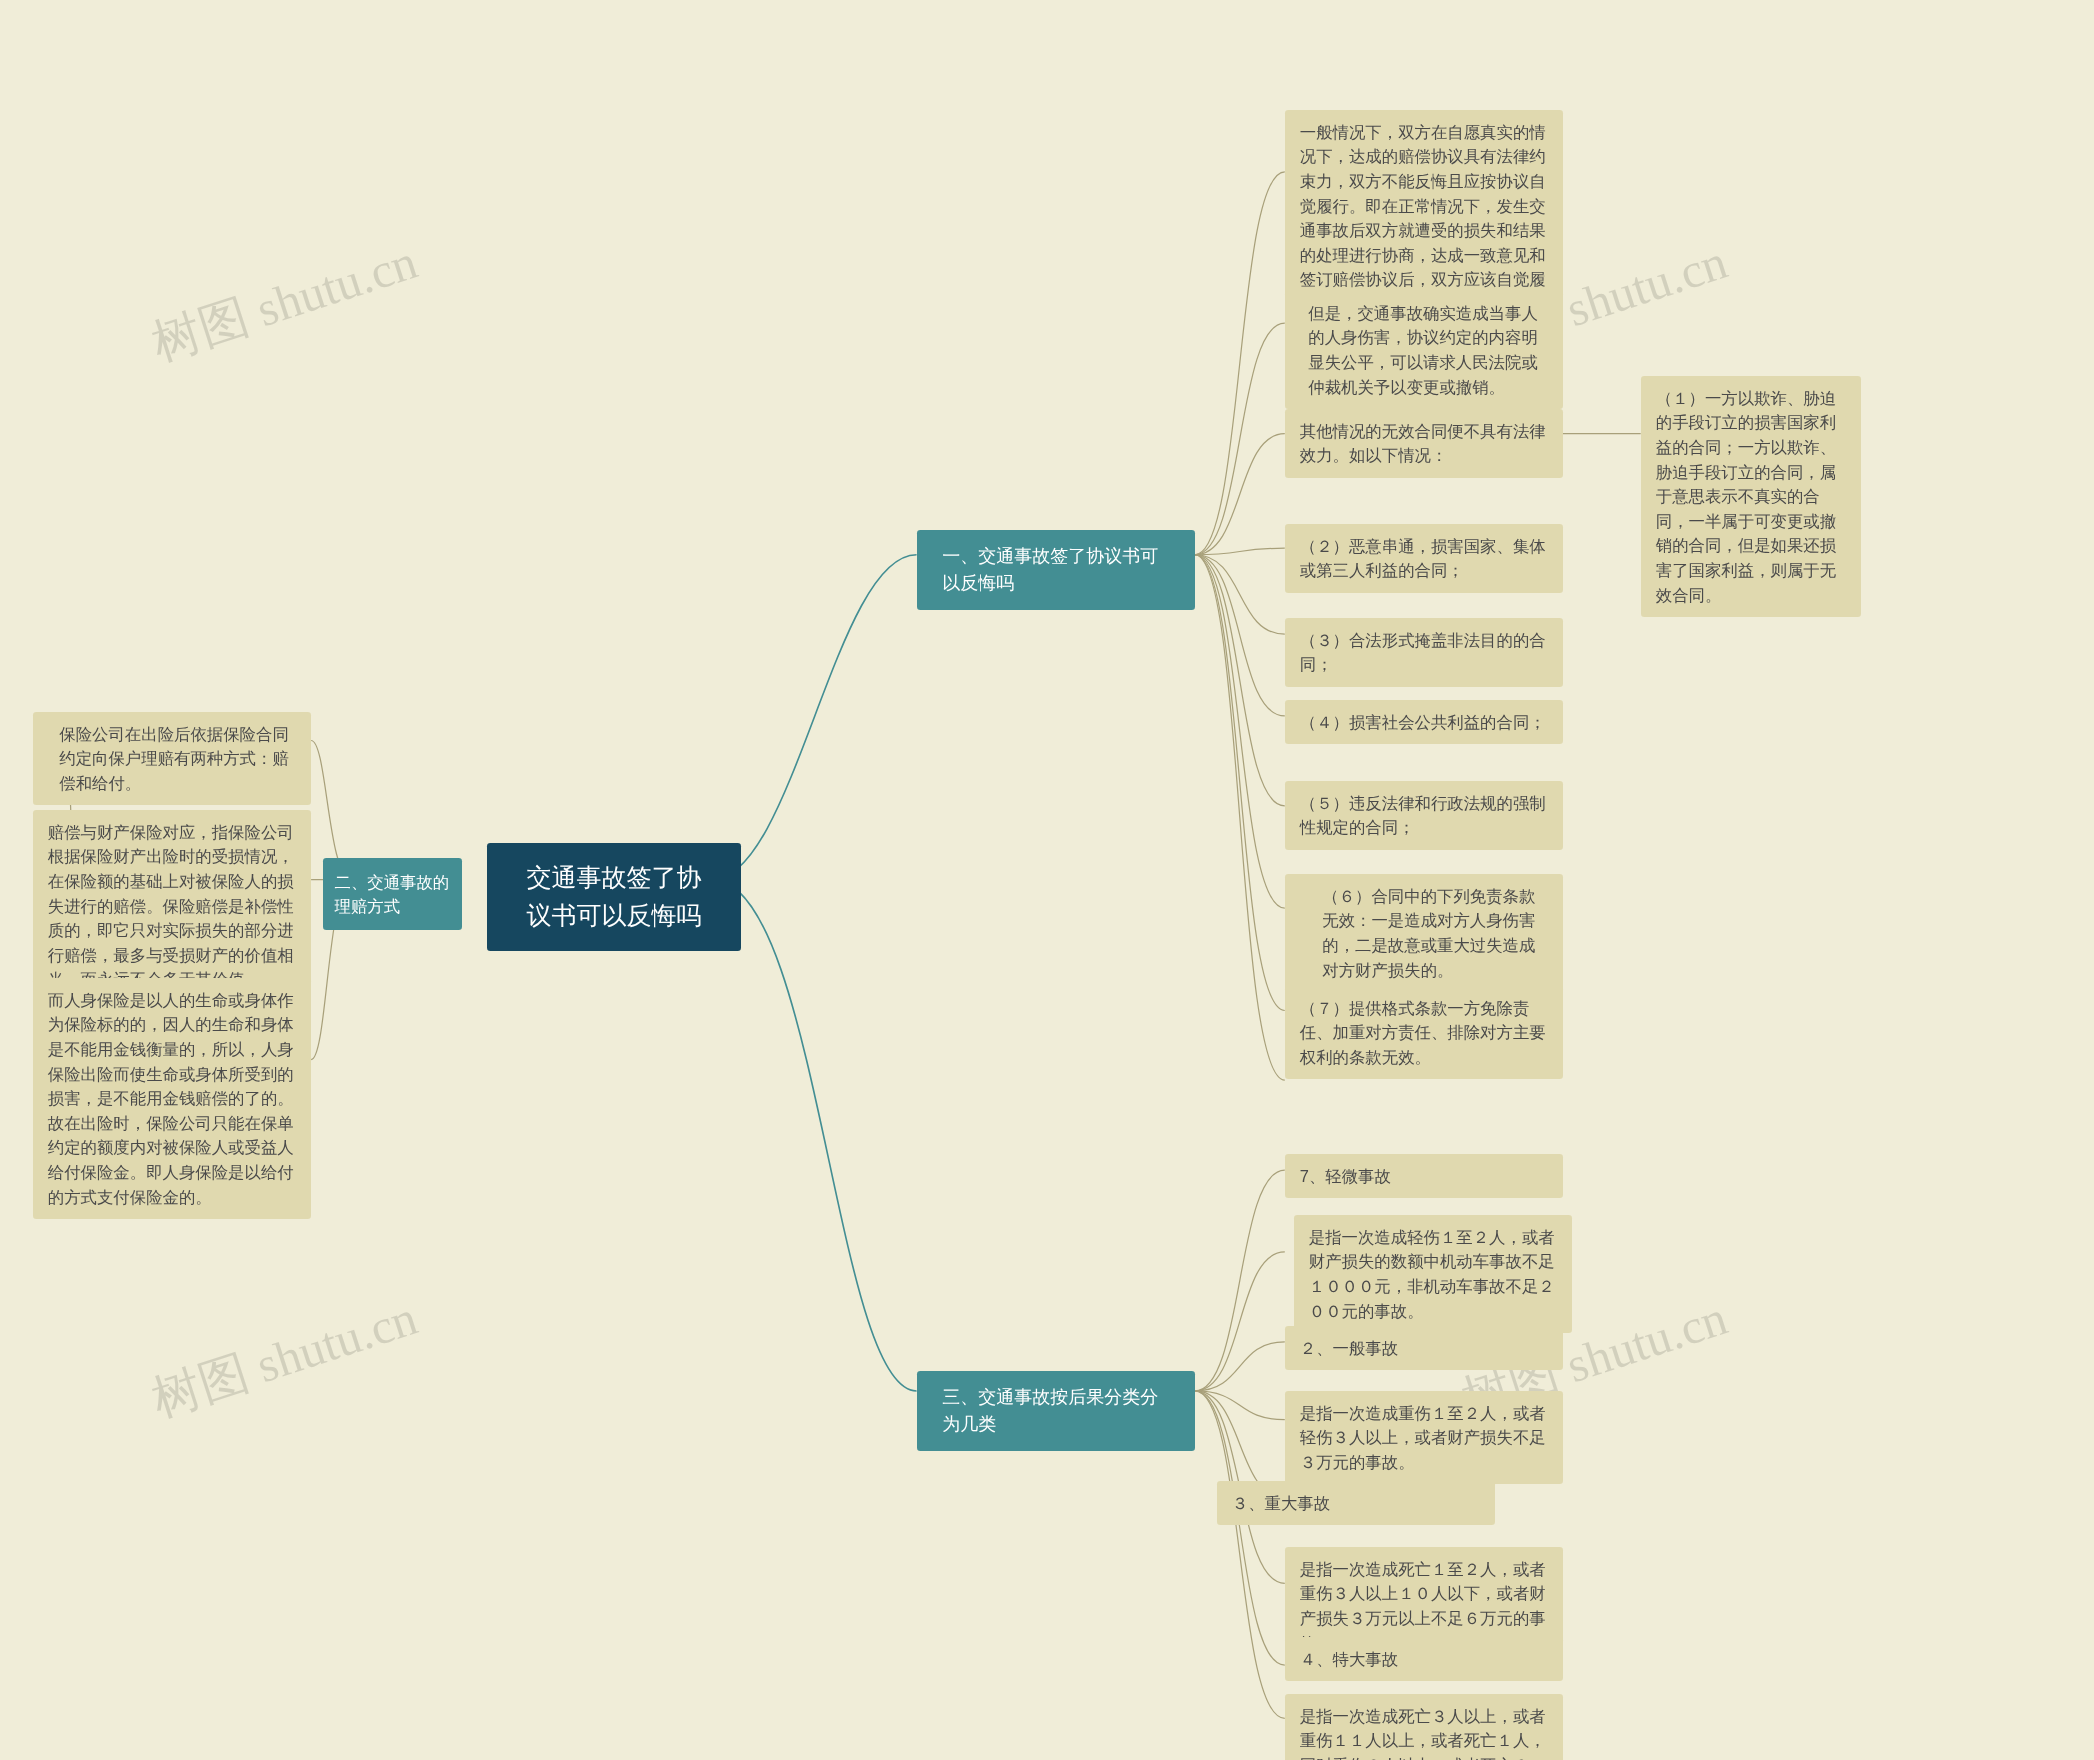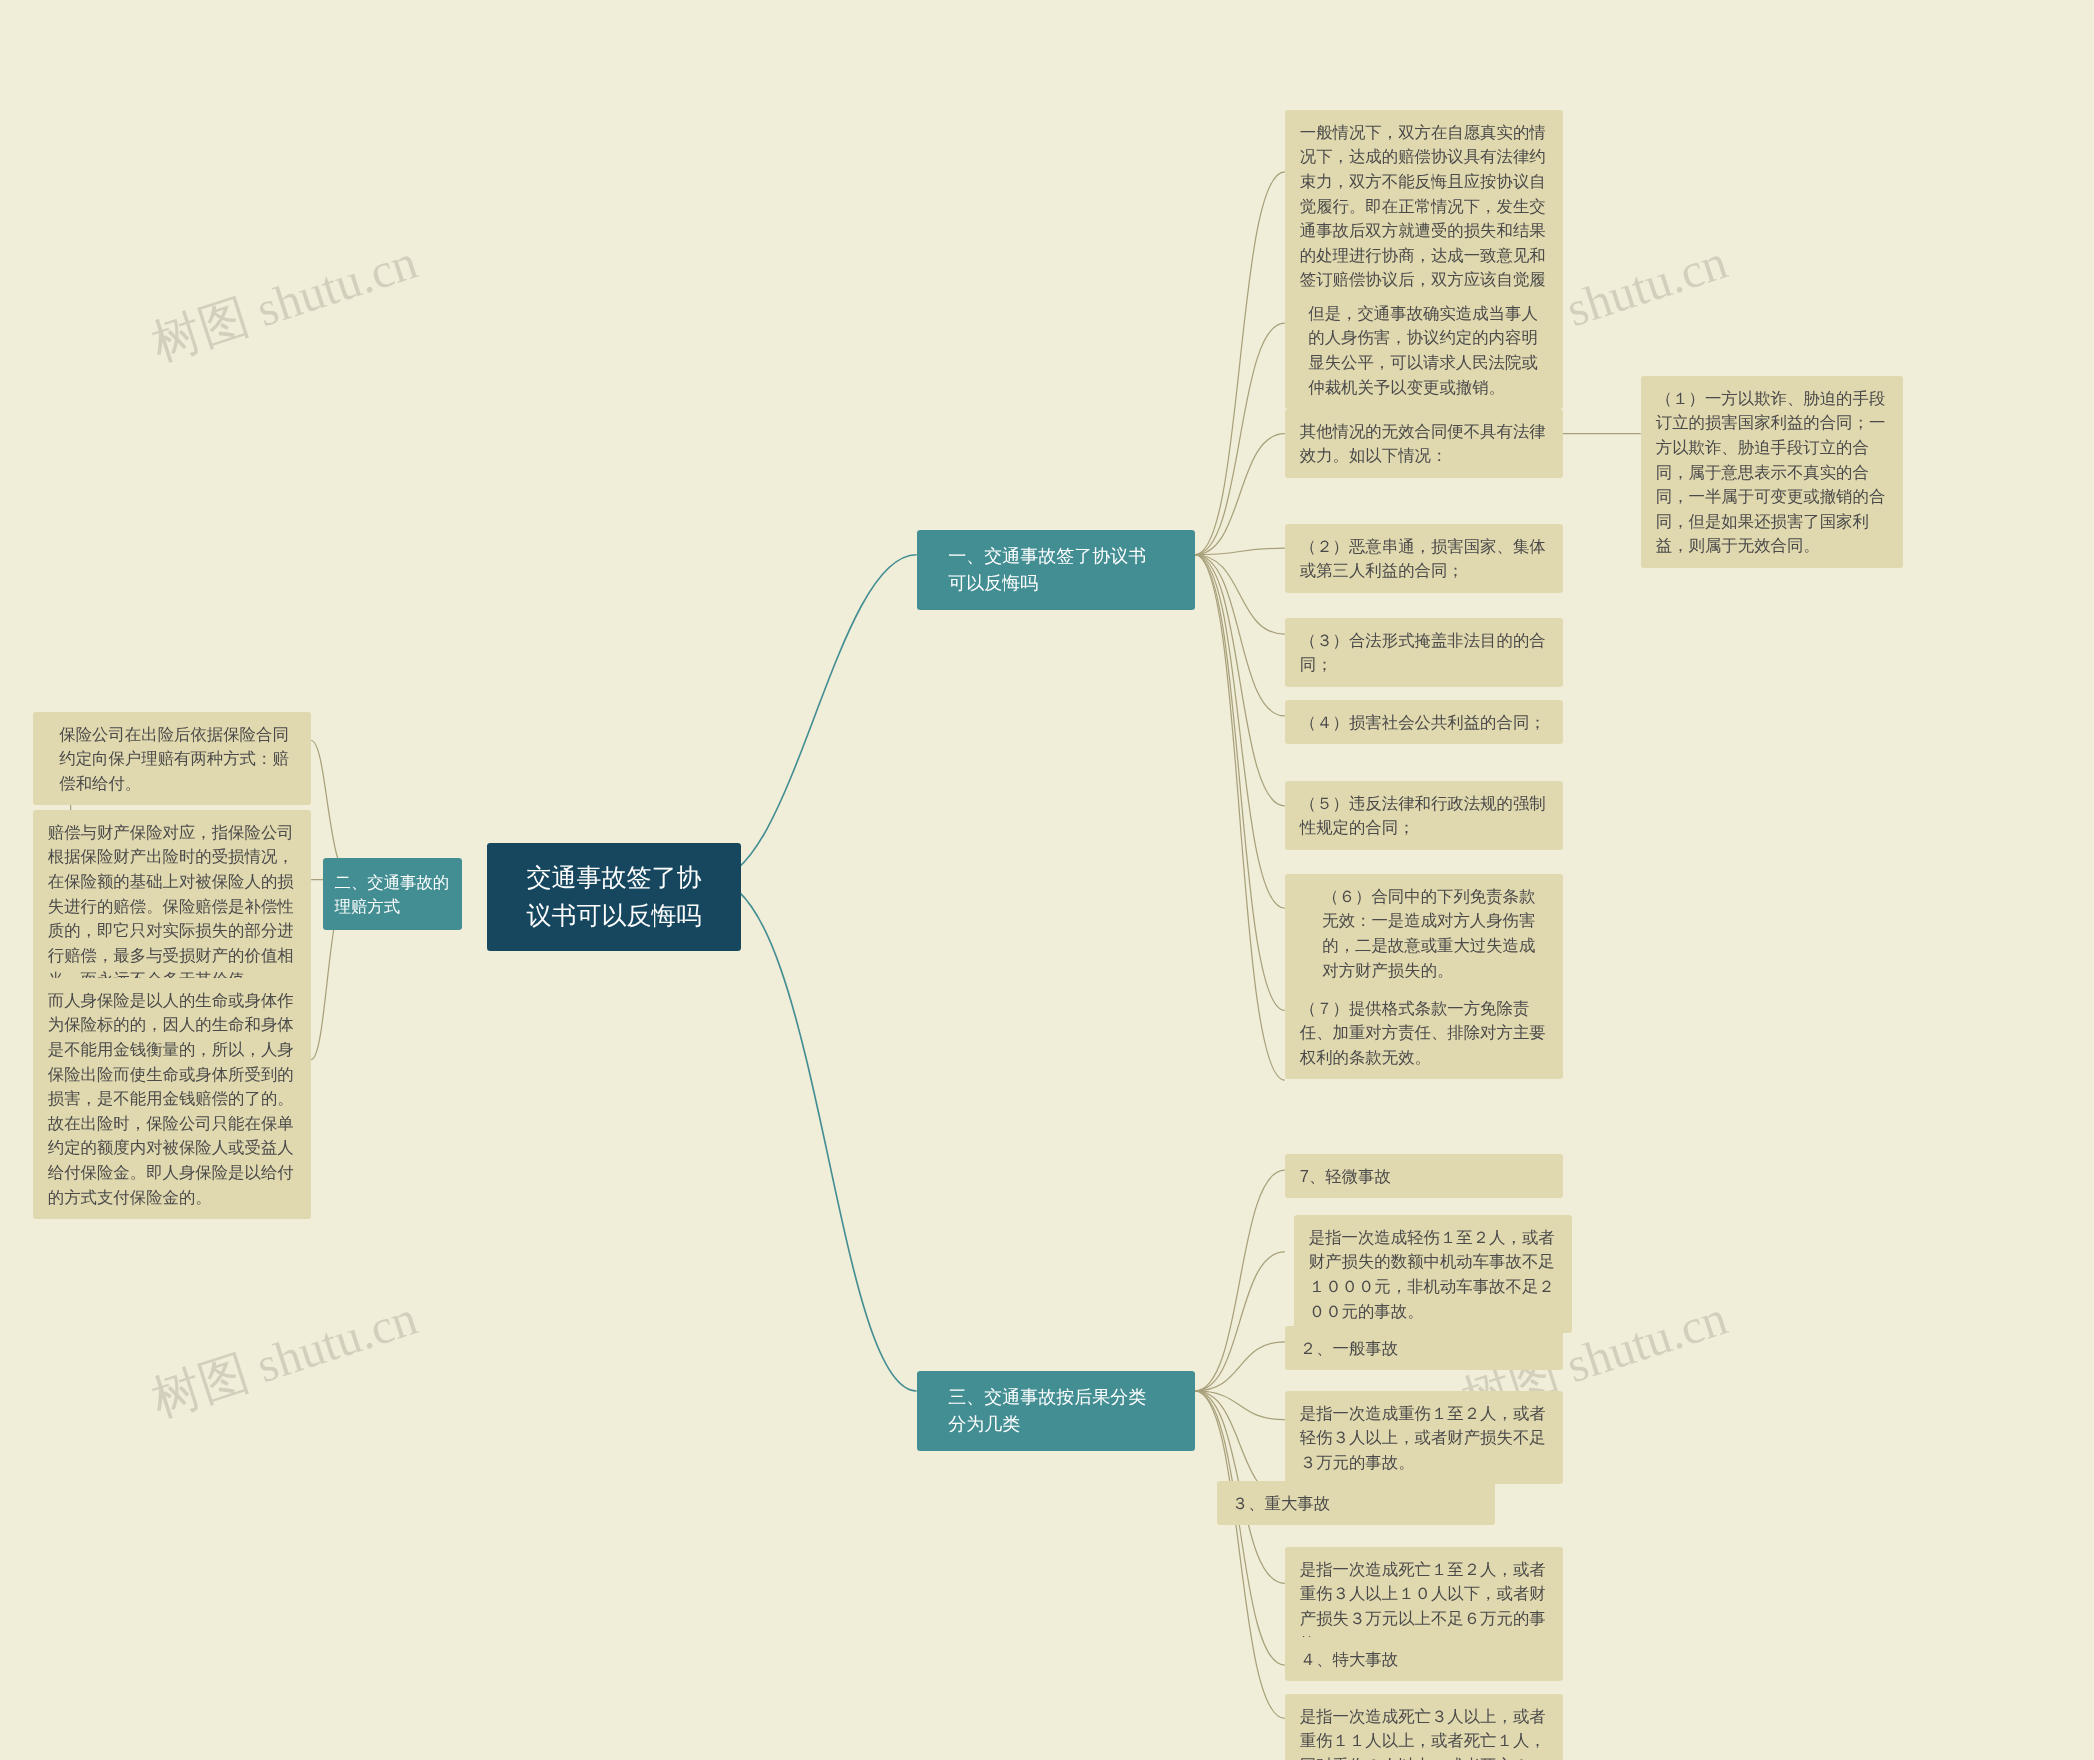--- a/index.html
+++ b/index.html
@@ -42,37 +42,37 @@
   .root-node {
     background: #16475f;
     color: #ffffff;
     font-size: 25px;
     padding: 16.4px 24.5px;
     width: 254px;
   }
   .section-node {
     background: #438e93;
     color: #ffffff;
-    padding: 13px 28px;
+    padding: 13px 22px;
     width: 278px;
     text-align: left;
     justify-content: flex-end;
   }
   .section-node span { text-align: left; }
   .leaf-node {
     background: #e0d9af;
     color: #4a4a4a;
     padding: 9.8px 11.5px;
     width: 278px;
     font-size: 16.4px;
     text-align: left;
     justify-content: flex-start;
   }
   .leaf-node span { text-align: left; }
-  .leaf-node.narrow { width: 262px; }
+  .leaf-node.narrow { width: 220px; }
   .watermark {
     position: absolute;
     font-size: 49px;
     color: rgba(0,0,0,0.12);
     transform: rotate(-18deg);
     pointer-events: none;
     white-space: nowrap;
     font-family: Georgia, serif;
   }
 </style>

